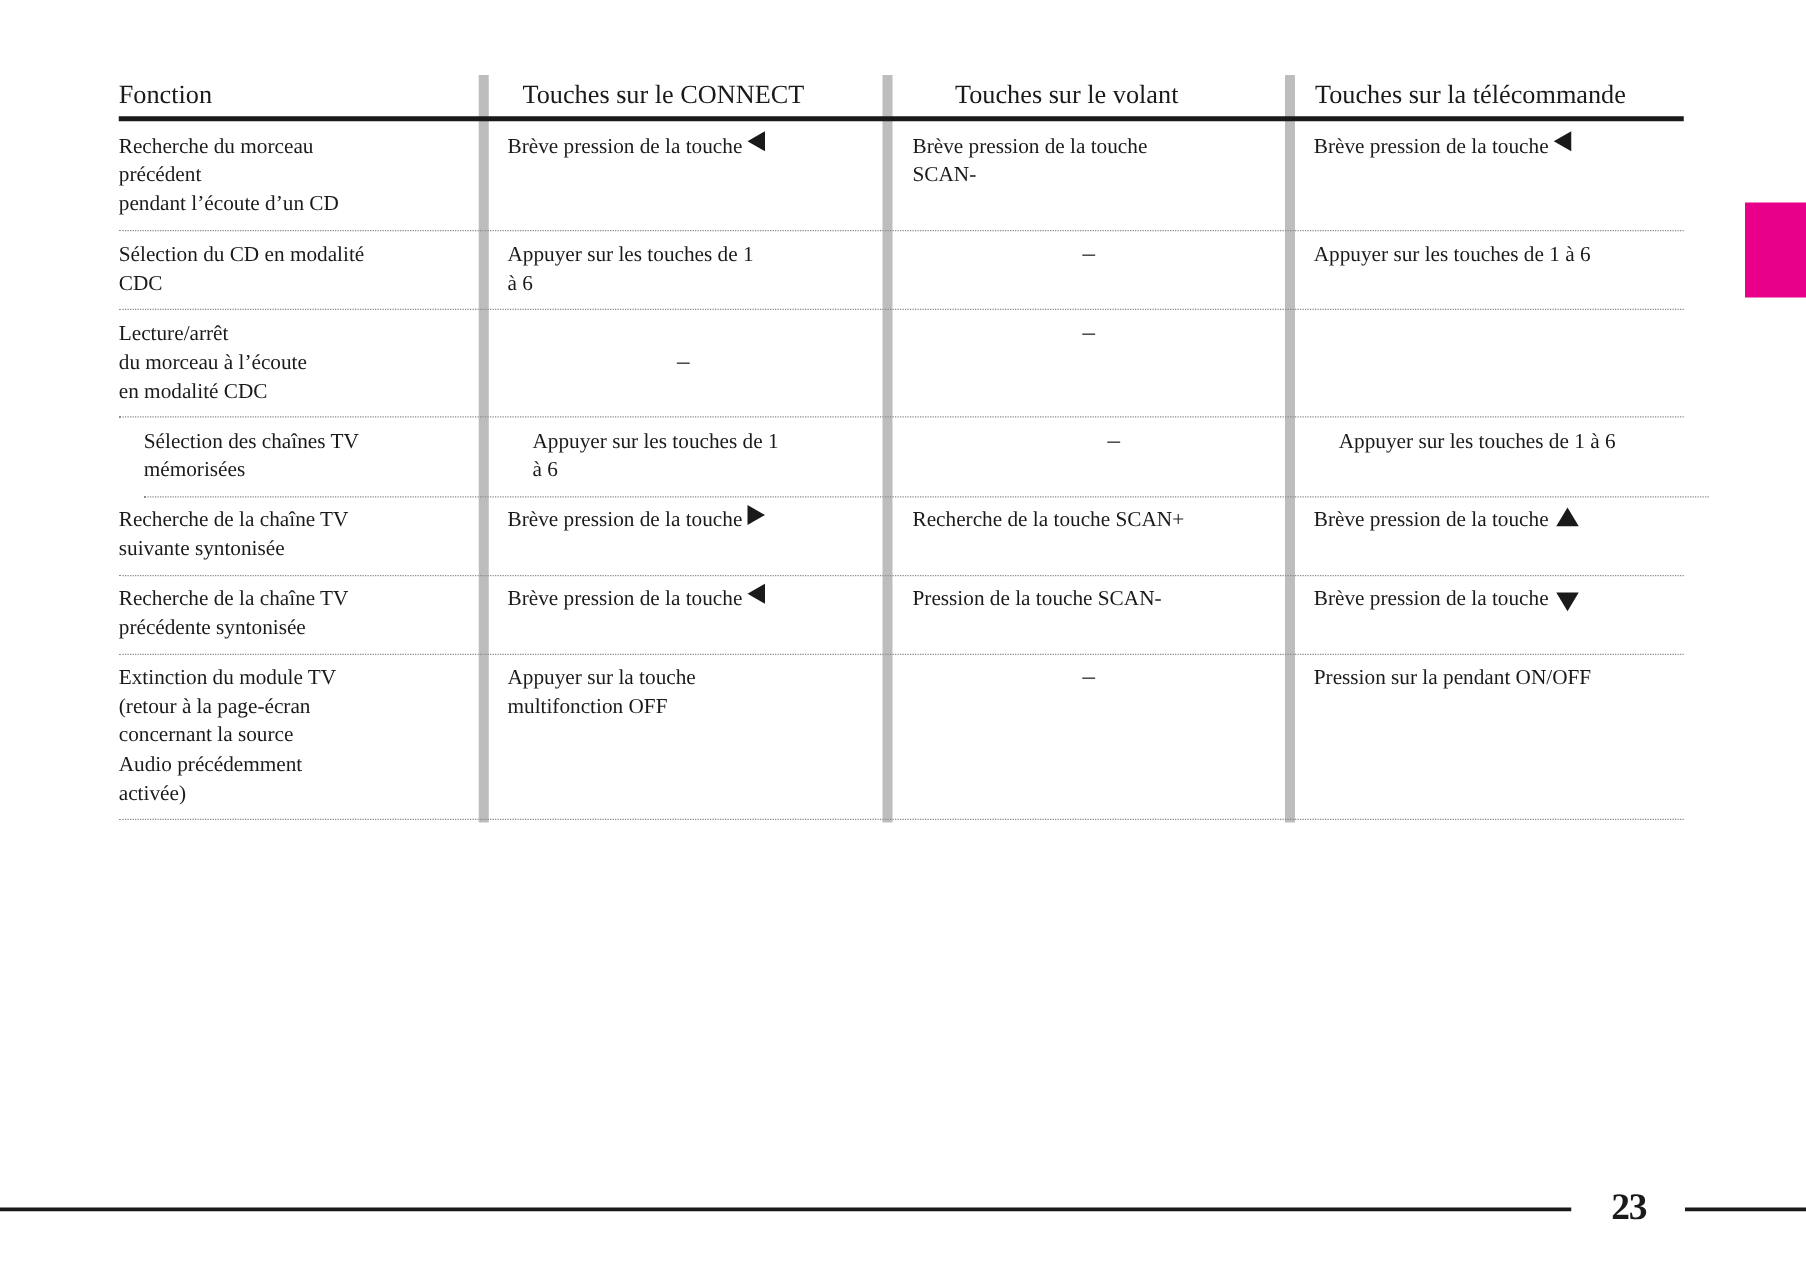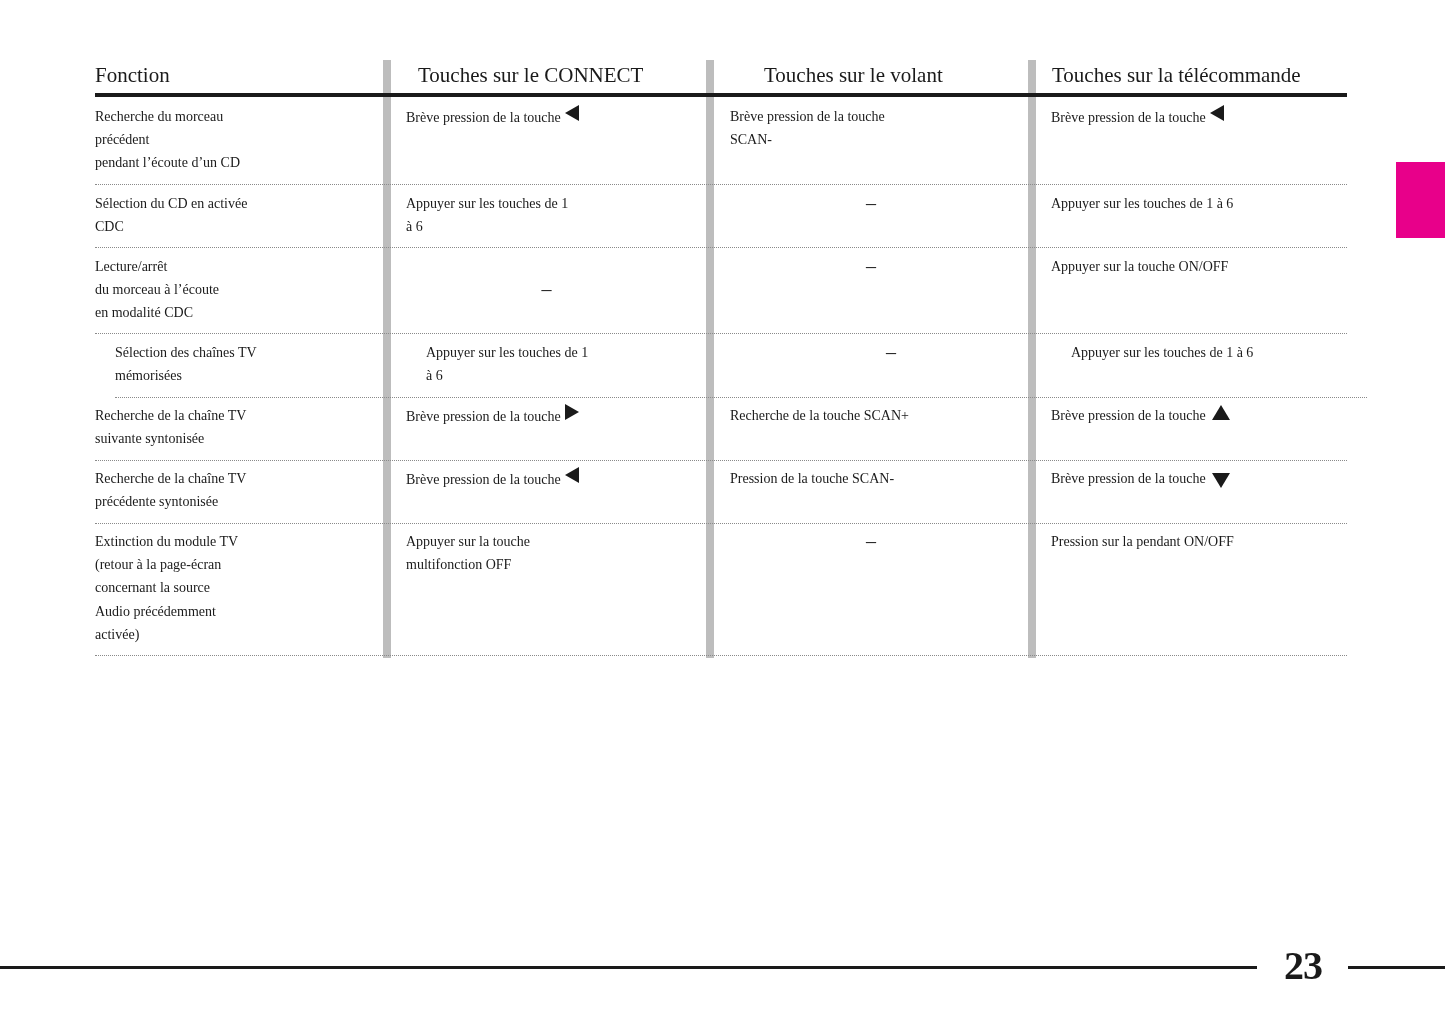--- a/index.html
+++ b/index.html
@@ -7,37 +7,37 @@
     width: 1445px; height: 1026px; position: relative; overflow: hidden;
     background: #ffffff; color: #1a1a1a;
     font-family: "Liberation Serif", "DejaVu Serif", serif;
   }
   .vbar { position: absolute; top: 60px; height: 598px; width: 8px; background: #bdbdbd; }
   .header-row { position: absolute; left: 95px; top: 62px; width: 1252px; height: 30px; }
   .hcell { position: absolute; top: 0; font-weight: normal; font-size: 21px; line-height: 26px; white-space: nowrap; }
   .thick-rule { position: absolute; left: 95px; top: 93px; width: 1252px; height: 4px; background: #1a1a1a; }
   .row { position: absolute; left: 95px; width: 1252px; }
   .row-sep { position: absolute; left: 0; bottom: 0; width: 1252px; height: 0; border-bottom: 1px dotted #8a8a8a; }
-  .cell { position: absolute; top: 0; font-size: 14px; line-height: 23.2px; white-space: pre-line; }
+  .cell { position: absolute; top: 0; font-size: 17px; line-height: 23.2px; white-space: pre-line; }
   .c0 { left: 0; width: 285px; }
   .c1 { left: 311px; width: 290px; }
   .c2 { left: 635px; width: 290px; }
   .c3 { left: 956px; width: 300px; }
   .dash { position: absolute; font-size: 20px; line-height: 23px; text-align: center; }
   .d1 { left: 296px; width: 311px; }
   .d2 { left: 619px; width: 314px; }
   .tri { display: inline-block; width: 0; height: 0; margin-left: 4px; vertical-align: 1px; }
   .tri-left { border-top: 8px solid transparent; border-bottom: 8px solid transparent; border-right: 14px solid #1a1a1a; }
   .tri-right { border-top: 8px solid transparent; border-bottom: 8px solid transparent; border-left: 14px solid #1a1a1a; }
   .tri-up { border-left: 9px solid transparent; border-right: 9px solid transparent; border-bottom: 15px solid #1a1a1a; margin-left: 6px; vertical-align: 0px; }
   .tri-down { border-left: 9px solid transparent; border-right: 9px solid transparent; border-top: 15px solid #1a1a1a; margin-left: 6px; vertical-align: -5px; }
   .pink-tab { position: absolute; left: 1396px; top: 162px; width: 49px; height: 76px; }
   .footer-rule-left { position: absolute; left: 0; top: 966px; width: 1257px; height: 3px; background: #1a1a1a; }
   .footer-rule-right { position: absolute; left: 1348px; top: 966px; width: 97px; height: 3px; background: #1a1a1a; }
-  .page-number { position: absolute; left: 1268px; top: 944px; width: 70px; text-align: center; font-weight: bold; font-size: 40px; line-height: 44px; letter-spacing: -1px; }
+  .page-number { position: absolute; left: 1268px; top: 944px; width: 70px; text-align: center; font-weight: bold; font-size: 30px; line-height: 44px; letter-spacing: -1px; }
 </style>
 </head>
 <body>
 
 <div class="vbar" style="left:383px;"></div>
 <div class="vbar" style="left:706px;"></div>
 <div class="vbar" style="left:1028px;"></div>
 
 <div class="header-row">
   <div class="hcell" style="left:0;">Fonction</div>
@@ -52,36 +52,35 @@
 précédent
 pendant l’écoute d’un CD</div>
   <div class="cell c1"><span>Brève pression de la touche</span><span class="tri tri-left"></span></div>
   <div class="cell c2">Brève pression de la touche
 SCAN-</div>
   <div class="cell c3"><span>Brève pression de la touche</span><span class="tri tri-left"></span></div>
   <div class="row-sep"></div>
 </div>
 
 <div class="row" style="top:192px;height:56px;">
-  <div class="cell c0">Sélection du CD en activée
+  <div class="cell c0">Sélection du CD en modalité
 CDC</div>
   <div class="cell c1">Appuyer sur les touches de 1
 à 6</div>
   <div class="dash d2" style="top:0;">–</div>
   <div class="cell c3">Appuyer sur les touches de 1 à 6</div>
   <div class="row-sep"></div>
 </div>
 
 <div class="row" style="top:255px;height:79px;">
   <div class="cell c0">Lecture/arrêt
 du morceau à l’écoute
 en modalité CDC</div>
   <div class="dash d1" style="top:23px;">–</div>
   <div class="dash d2" style="top:0;">–</div>
-  <div class="cell c3">Appuyer sur la touche ON/OFF</div>
   <div class="row-sep"></div>
 </div>
 
 <div class="row" style="top:341px;height:57px;margin-left:20px;">
   <div class="cell c0">Sélection des chaînes TV
 mémorisées</div>
   <div class="cell c1">Appuyer sur les touches de 1
 à 6</div>
   <div class="dash d2" style="top:0;">–</div>
   <div class="cell c3">Appuyer sur les touches de 1 à 6</div>

